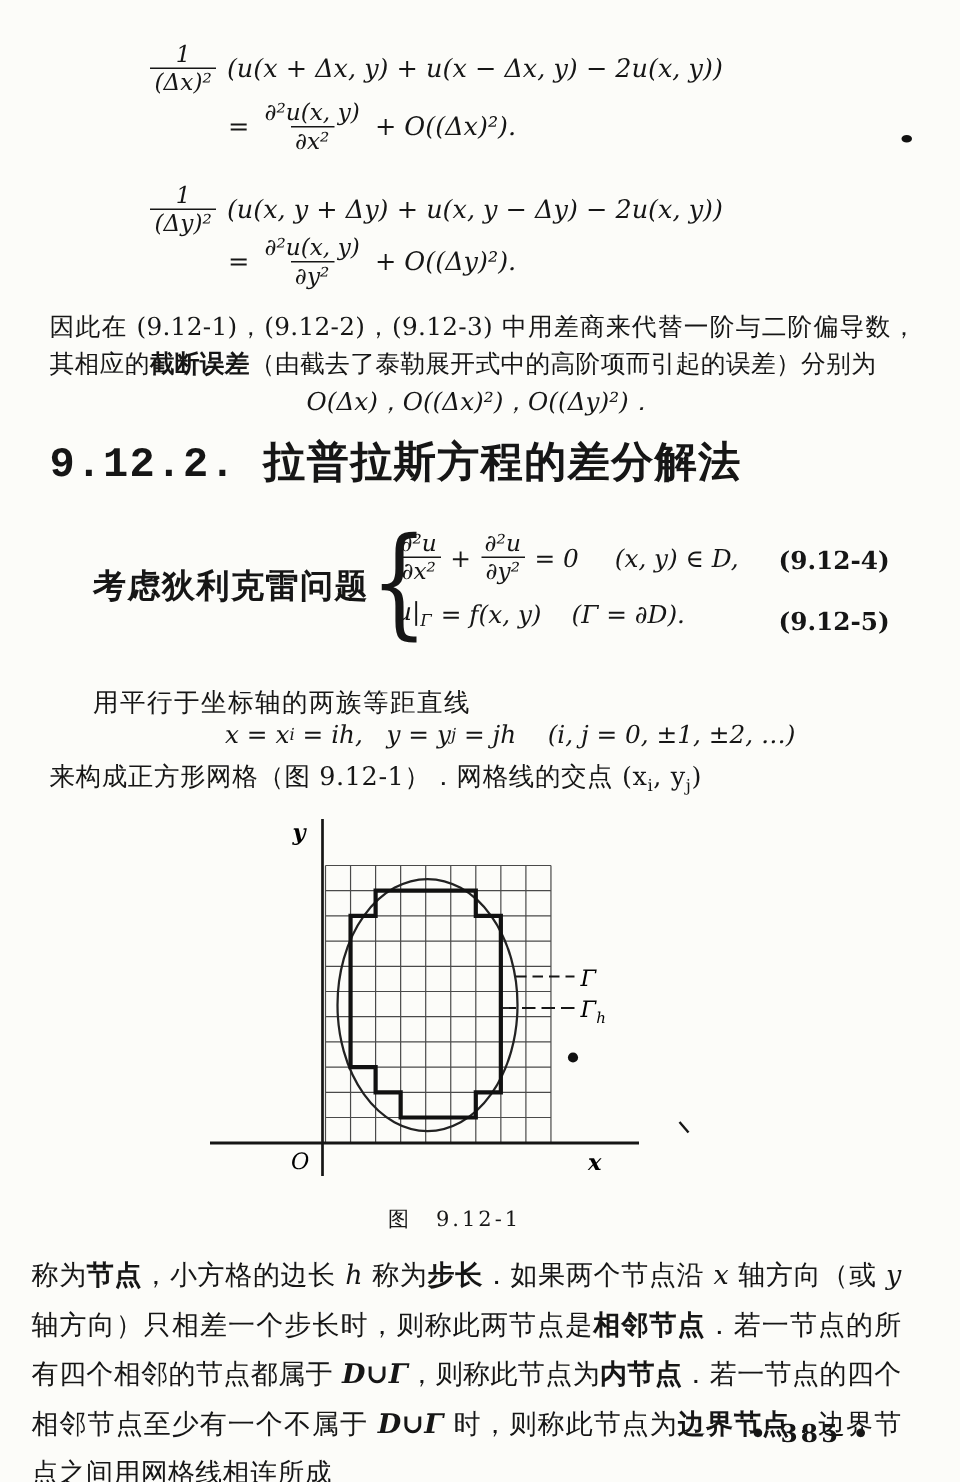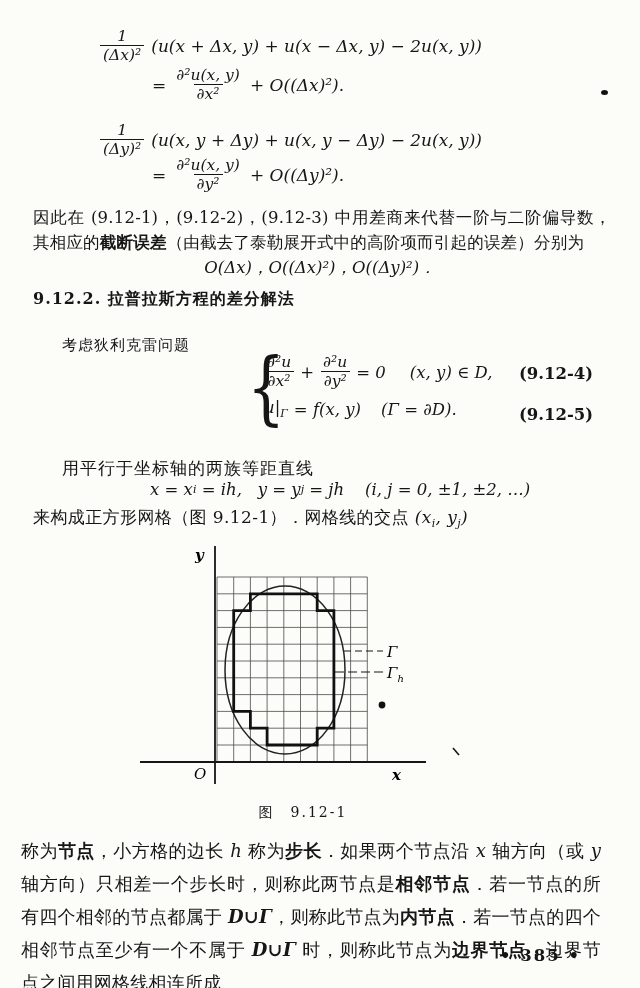--- a/index.html
+++ b/index.html
@@ -2,39 +2,39 @@
 <html><head>
 <meta charset="utf-8">
 <style>
   html,body { margin:0; padding:0; background:#d9d9d4; }
   .page {
     position:relative; width:640px; height:988px; margin:0 auto;
     background:#fcfcf9; color:#161616; overflow:hidden;
     font-family:"DejaVu Serif","Liberation Serif",serif;
   }
   .abs { position:absolute; }
-  .math { font-style:italic; }
+  .math { }
   .frow {
     position:absolute; display:flex; align-items:center; gap:7px;
     font-size:17px; font-style:italic; white-space:pre;
   }
   .frac {
     display:inline-flex; flex-direction:column; align-items:center;
     line-height:1.12; font-size:15.5px; text-align:center; font-style:italic;
   }
   .frac .den { border-top:1.4px solid #161616; padding:1px 3px 0 3px; }
   .frac .num { padding:0 3px; }
   .para {
     position:absolute; text-align:justify; letter-spacing:.2px;
   }
   .b { font-weight:700; }
   .i { font-style:italic; }
   .center-line { position:absolute; text-align:center; font-style:italic; }
-  .heading { position:absolute; font-size:16px; font-weight:600; letter-spacing:1px; }
-  .bold-line { position:absolute; font-weight:400; font-size:15px; letter-spacing:1px; }
+  .heading { position:absolute; font-size:28px; font-weight:600; letter-spacing:1px;font-family:Liberation Mono, monospace; }
+  .bold-line { position:absolute; font-weight:700; font-size:22px; letter-spacing:1px;margin-top:40px; }
   .plain-line { position:absolute; font-size:17px; letter-spacing:1px; }
   .eqnum { position:absolute; font-weight:700; font-size:16.5px; }
   .brace {
     position:absolute; left:0; top:-6px; font-size:80px; font-weight:300;
     line-height:84px; transform:scaleX(.75); transform-origin:left center; font-style:normal;
   }
   .eqrow { position:absolute; display:flex; align-items:center; gap:6px;
            font-size:16.5px; font-style:italic; white-space:pre; }
   sub { font-size:11px; }
   .speck { position:absolute; background:#111; border-radius:50%; }

